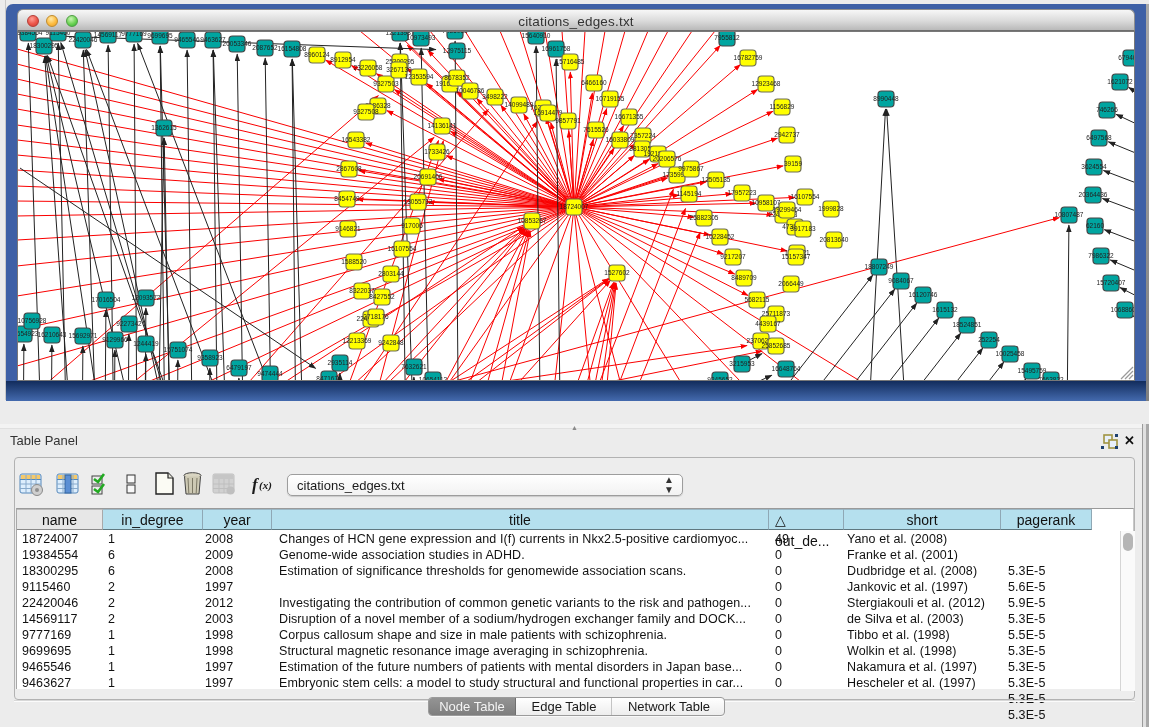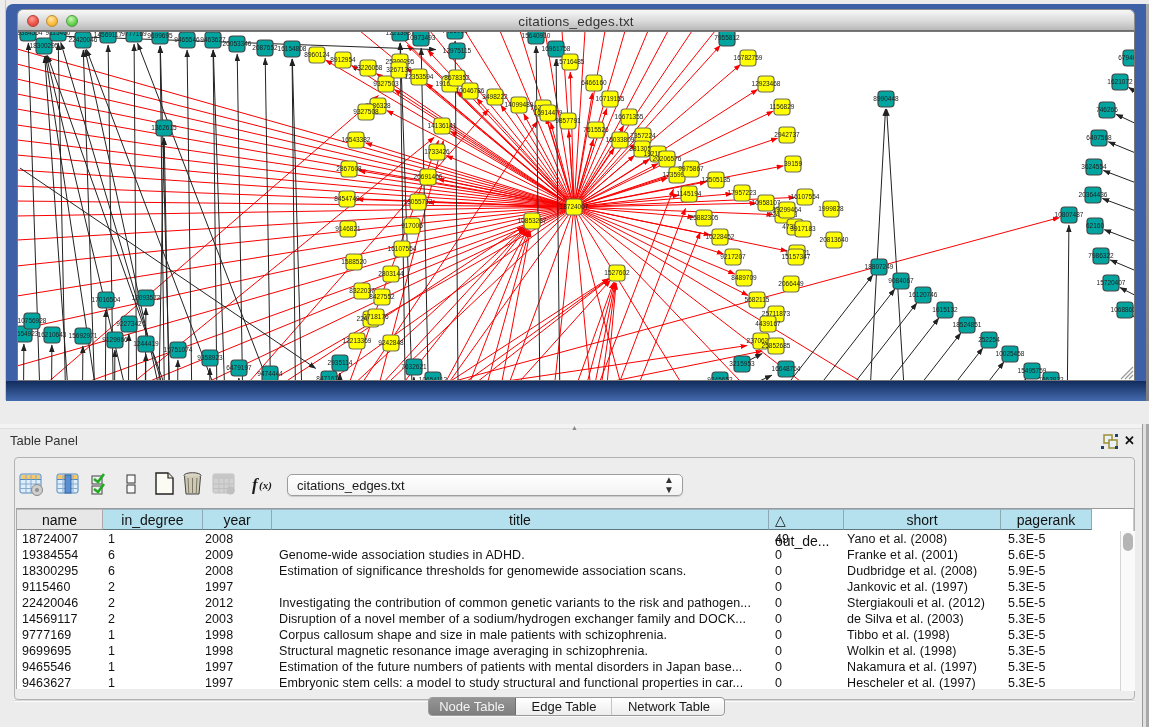--- a/index.html
+++ b/index.html
@@ -59,21 +59,21 @@
 #thead .h7 { left:984px; width:91px; }
 #tbody { position:absolute; left:0; top:22px; width:1103px; font-size:12.5px; color:#111; }
 .tr { height:16px; line-height:16px; white-space:nowrap; position:relative; letter-spacing:0.1px;}
 .tr span { position:absolute; top:0; overflow:hidden; }
 .c1 { left:5px; width:80px; }
 .c2 { left:91px; width:94px; }
 .c3 { left:188px; width:66px; }
 .c4 { left:262px; width:492px; }
 .c5 { left:758px; width:68px; }
 .c6 { left:830px; width:153px; }
-.c7 { left:991px; width:84px; }
+.c7 { left:991px; width:84px;margin-top:32px; }
 #vscroll { position:absolute; left:1103px; top:22px; width:15px; height:160px;
   background:#fafafa; border-left:1px solid #d5d5d5; }
 #vthumb { position:absolute; left:2px; top:2px; width:10px; height:18px; border-radius:5px; background:#b5b5b5; }
 
 
 #tabline { position:absolute; left:14px; top:276px; width:1121px; height:2px;
   border-top:1px solid #d8d8d8; border-bottom:1px solid #fbfbfb; }
 #tabs { position:absolute; left:428px; top:273px; width:297px; height:19px;
   border:1px solid #9b9b9b; border-radius:4px; background:linear-gradient(#ffffff,#ededed);
   font-size:13px; color:#1a1a1a; box-shadow:0 1px 0 rgba(255,255,255,.7);}
@@ -691,20 +691,21 @@
         <span class="h4">title</span>
           <span class="h5">△ out_de...</span>
           <span class="h6">short</span>
         <span class="h7">pagerank</span>
       </div>
       <div id="tbody">
 <div class="tr">
             <span class="c1">18724007</span>
             <span class="c2">1</span>
             <span class="c3">2008</span>
+            <span class="c4">Changes of HCN gene expression and I(f) currents in Nkx2.5-positive cardiomyoc...</span>
             <span class="c5">49</span>
             <span class="c6">Yano et al. (2008)</span>
             <span class="c7">5.3E-5</span>
           </div>
           <div class="tr">
             <span class="c1">19384554</span>
             <span class="c2">6</span>
             <span class="c3">2009</span>
             <span class="c4">Genome-wide association studies in ADHD.</span>
             <span class="c5">0</span>

